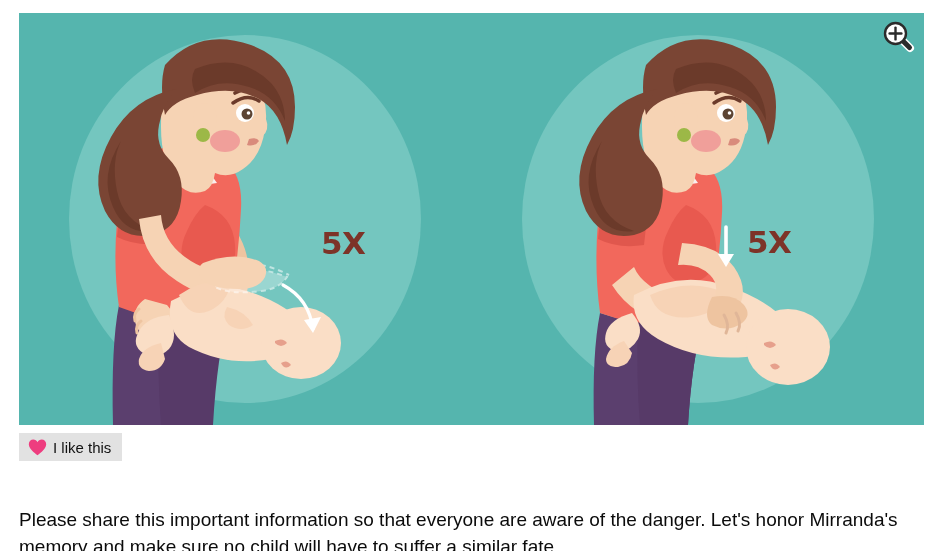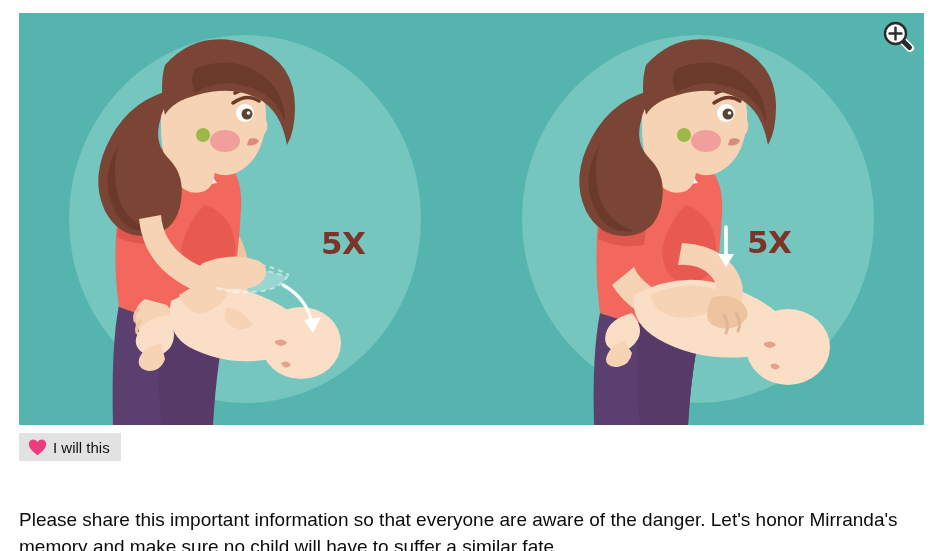--- a/index.html
+++ b/index.html
@@ -277,16 +277,16 @@
     </svg>
   </div>
 </div>
 
 <button id="like-button">
   <span class="heart-icon">
     <svg viewBox="0 0 19 17" xmlns="http://www.w3.org/2000/svg">
       <path d="M9.5 16.2 C9.5 16.2 0.8 10.6 0.8 5.3 C0.8 2.4 2.9 0.6 5.3 0.6 C7.1 0.6 8.7 1.7 9.5 3.2 C10.3 1.7 11.9 0.6 13.7 0.6 C16.1 0.6 18.2 2.4 18.2 5.3 C18.2 10.6 9.5 16.2 9.5 16.2 Z" fill="#ee3d7f"></path>
     </svg>
   </span>
-  <span>I will this</span>
+  <span>I like this</span>
 </button>
 
 <p id="caption">Please share this important information so that everyone are aware of the danger. Let's honor Mirranda's memory and make sure no child will have to suffer a similar fate.</p>
 
 </body></html>

